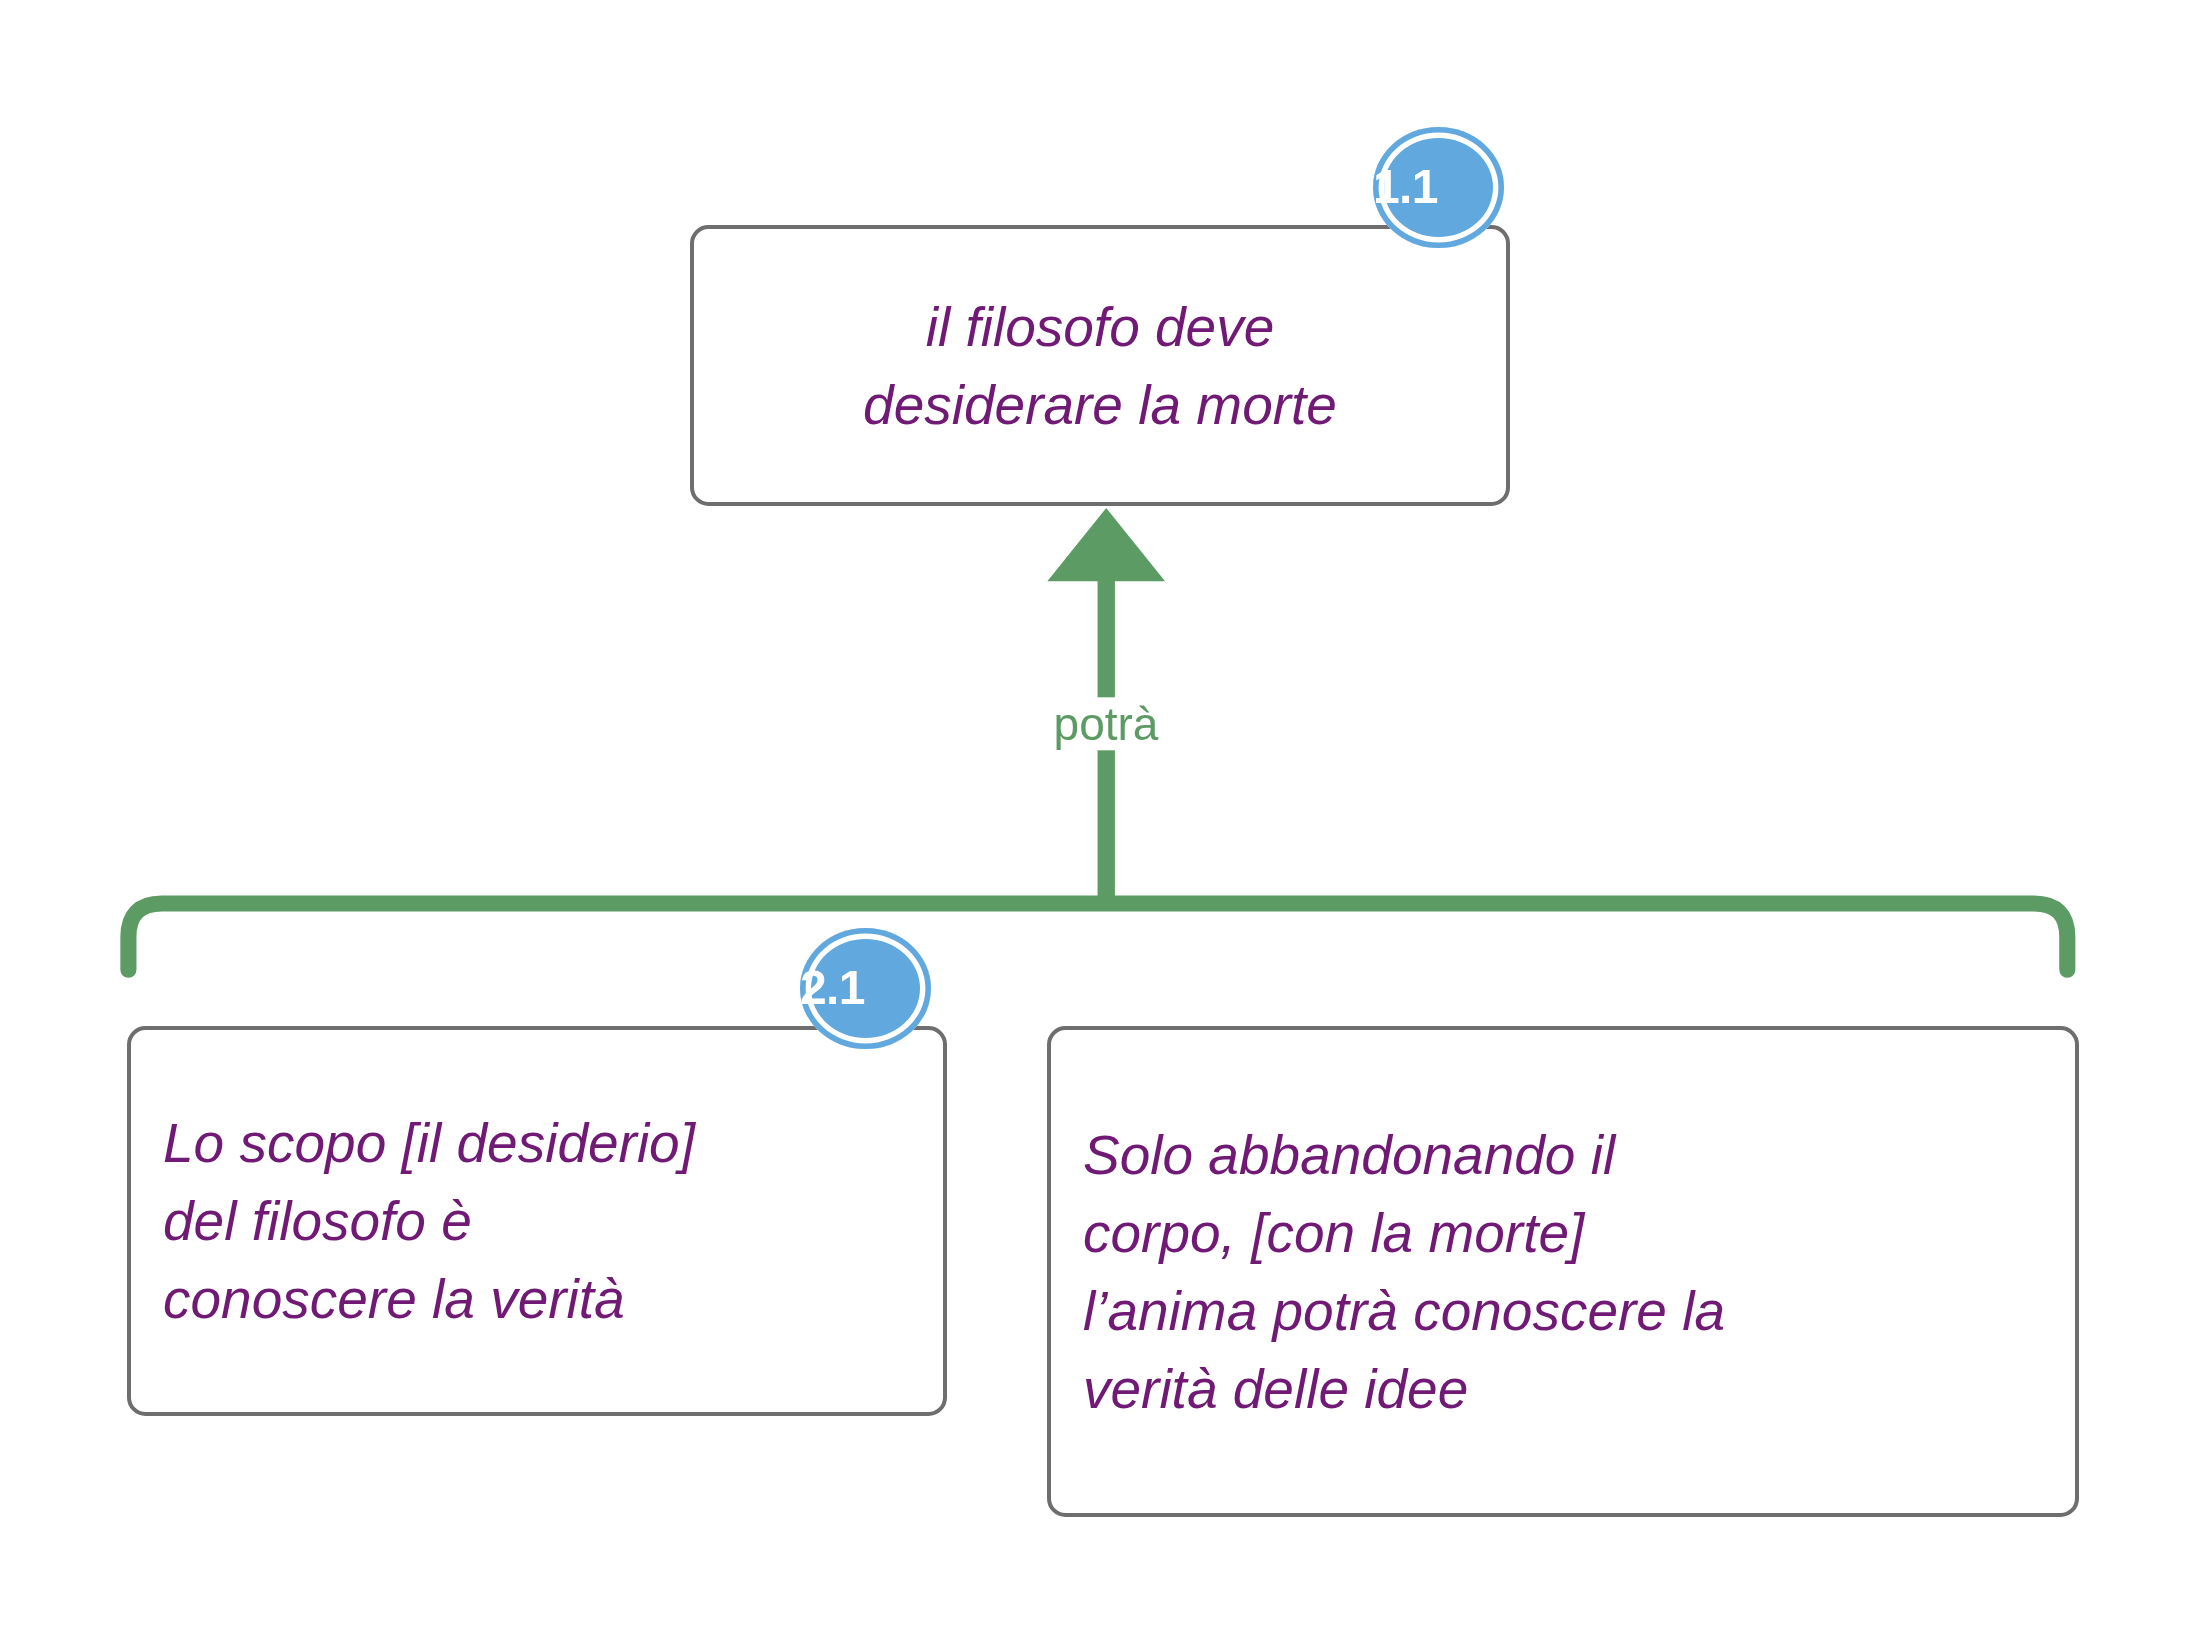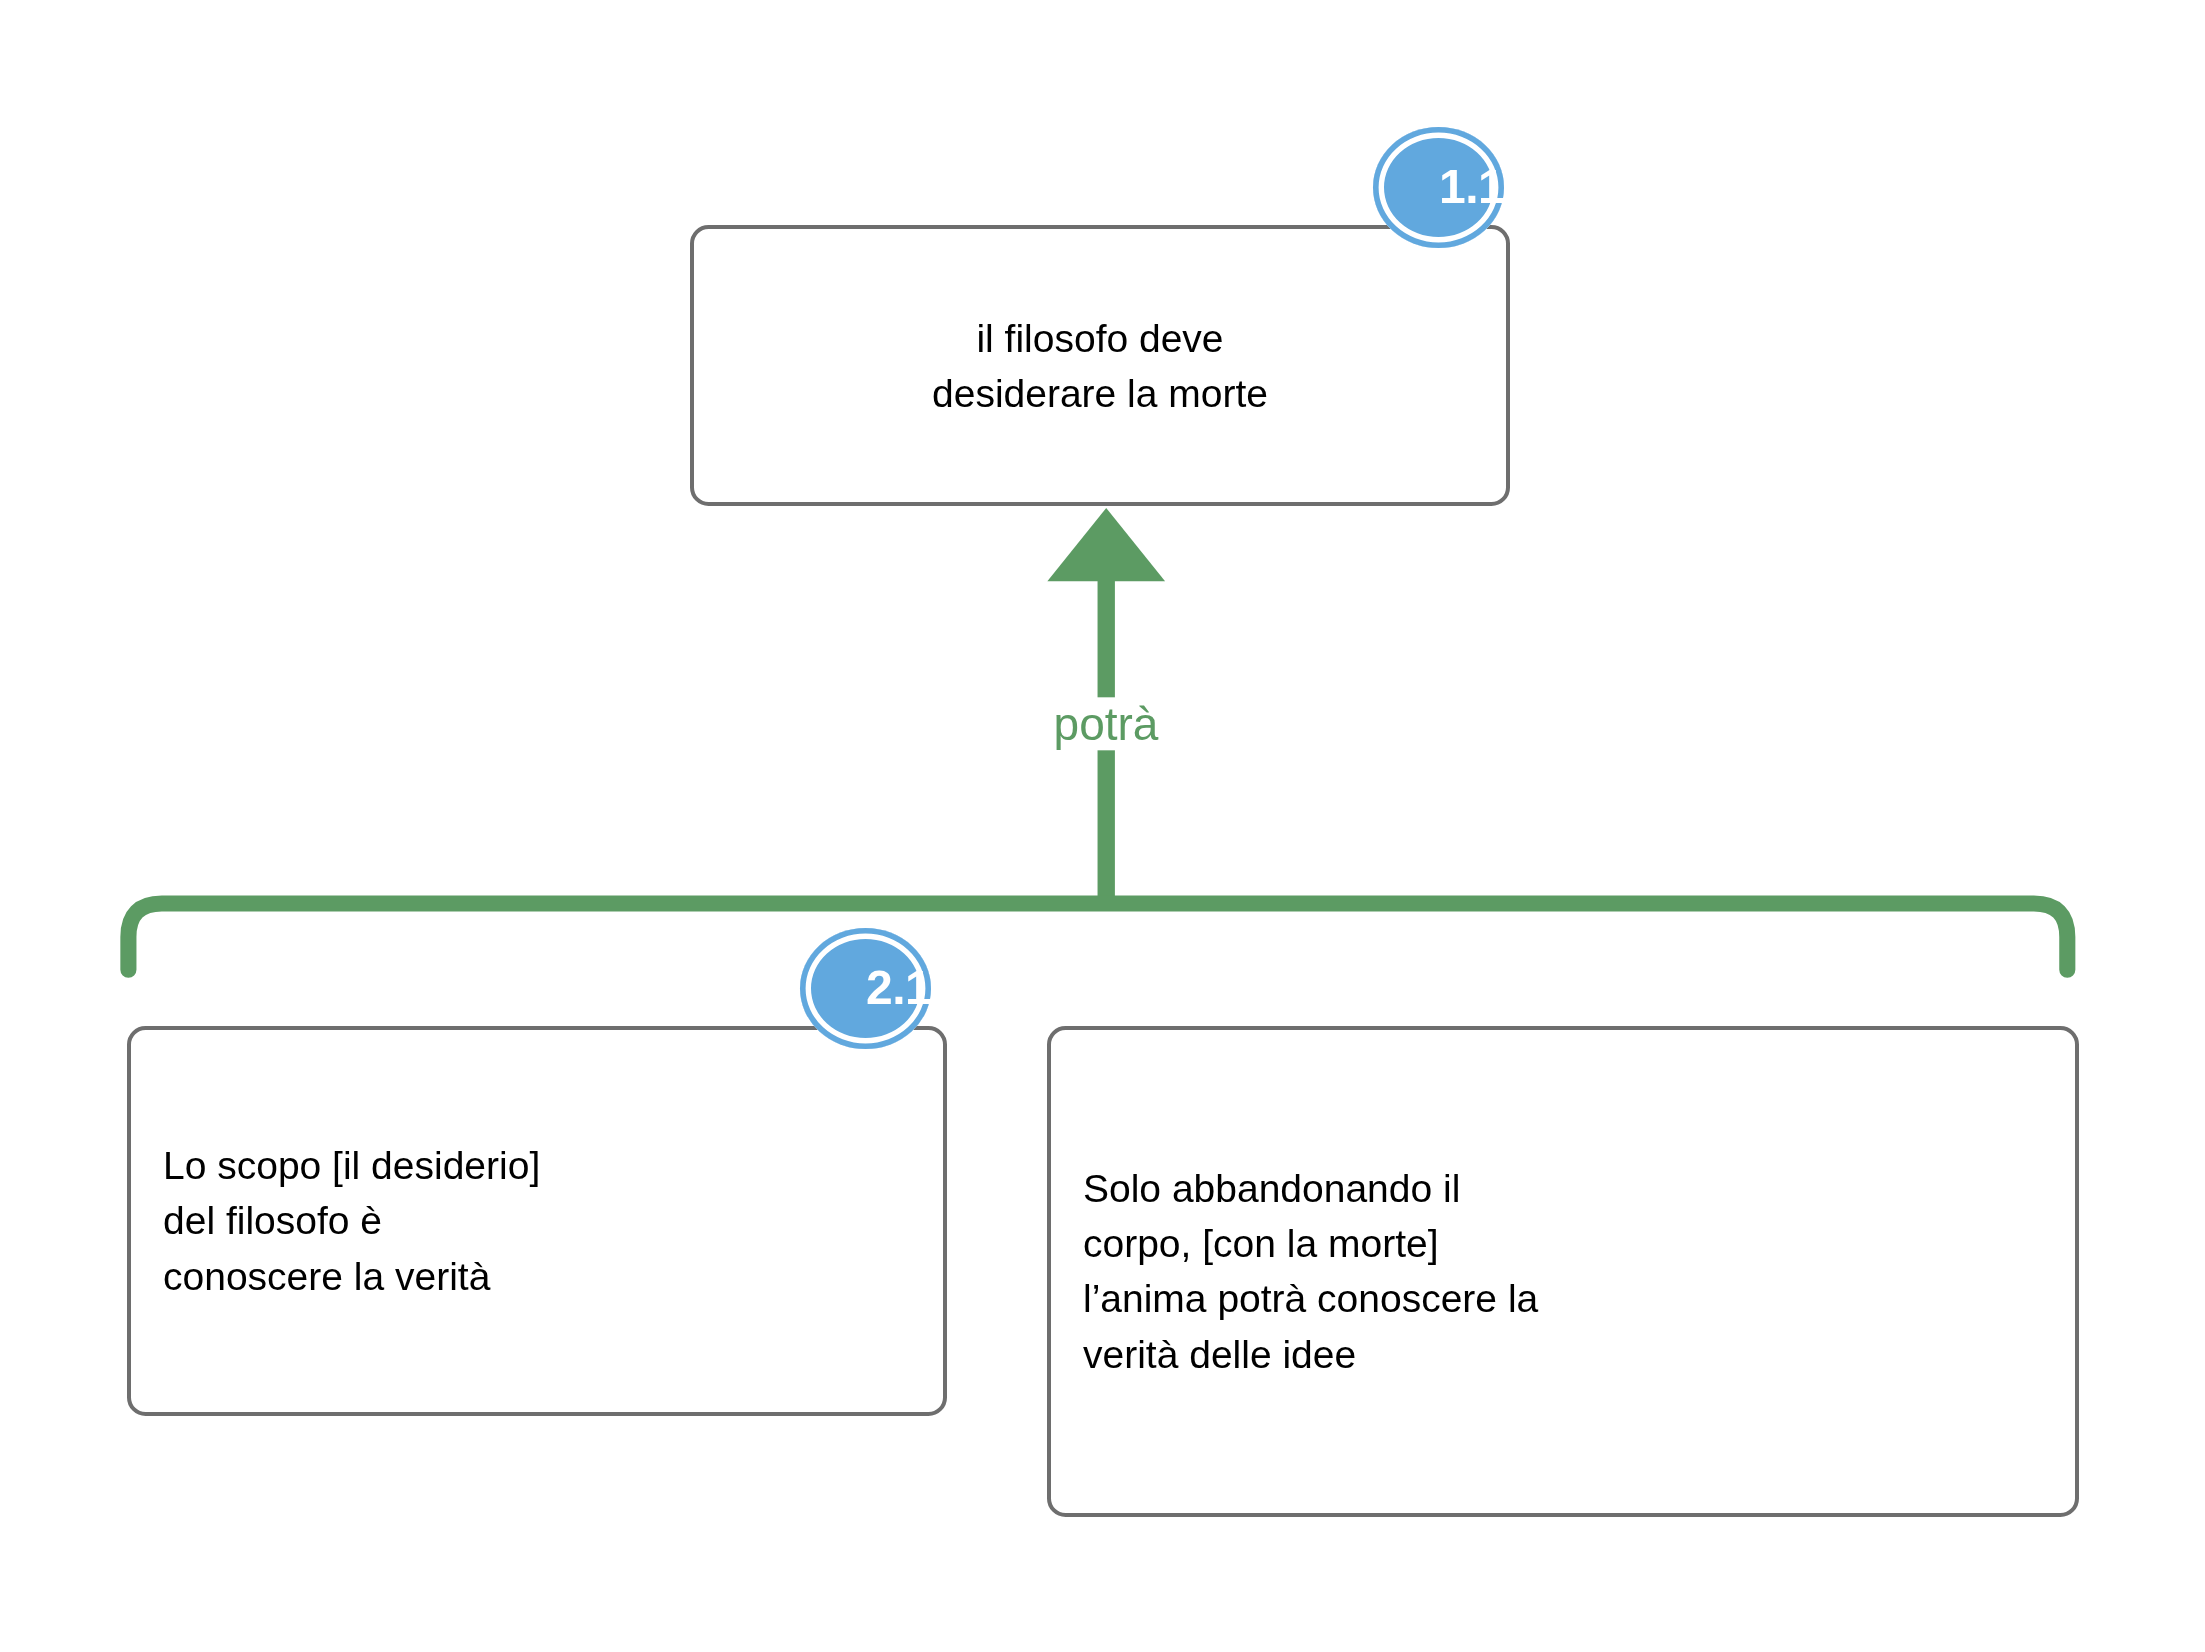--- a/index.html
+++ b/index.html
@@ -46,24 +46,25 @@
     box-sizing: border-box;
     border: 4.3px solid #6E6E6E;
     border-radius: 18.6px;
     background: #ffffff;
     color: #4A4A4A;
   }
   .claim-text {
     position: absolute;
     left: 0;
     right: 0;
-    color: #000000;
-    font-size: 39px;
+    color: #701a75;
+    font-size: 55px;
     line-height: 1.42;
     white-space: pre-line;
+    font-style: italic;
   }
   .claim-text.centered {
     text-align: center;
     top: 50%;
     transform: translateY(-50%);
     padding: 0 25px;
   }
   .claim-text.left {
     text-align: left;
     top: 50%;
@@ -73,21 +74,21 @@
 
   
   .badge {
     position: absolute;
     box-sizing: border-box;
     background: #61A8DE;
     border-radius: 50%;
     box-shadow: inset 0 0 0 5.6px #61A8DE, inset 0 0 0 11px #ffffff;
     display: flex;
     align-items: center;
-    justify-content: flex-end;
+    justify-content: flex-start;
   }
   .badge-label {
     color: #ffffff;
     font-size: 48px;
     font-weight: bold;
     line-height: 1;
     letter-spacing: -0.6px;
     transform: translateY(-1.2px);
   }
 </style>

